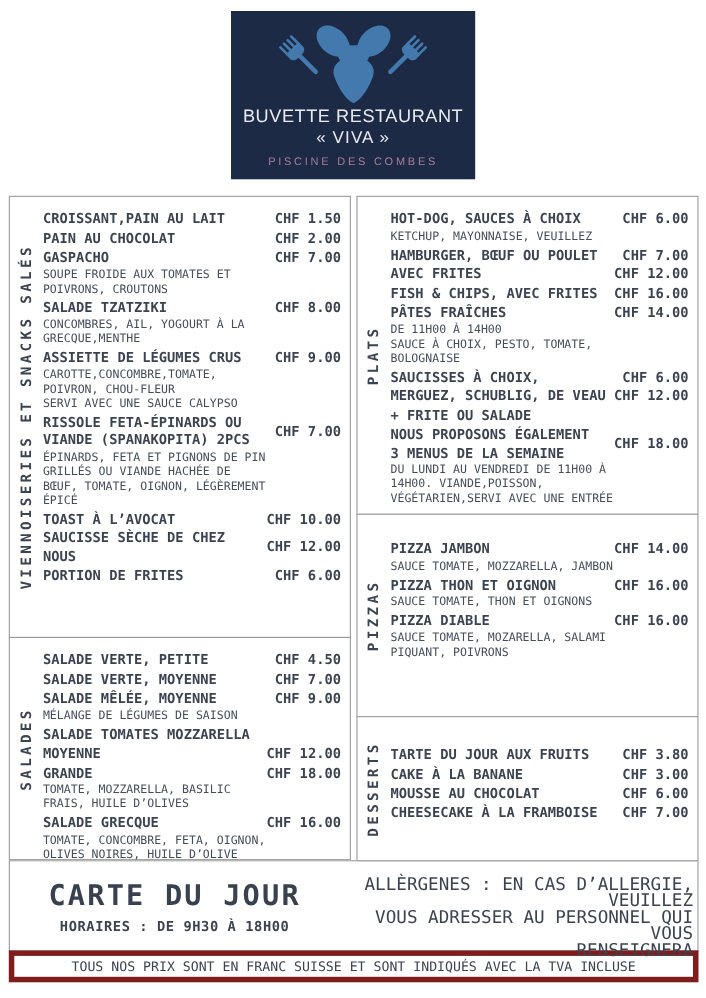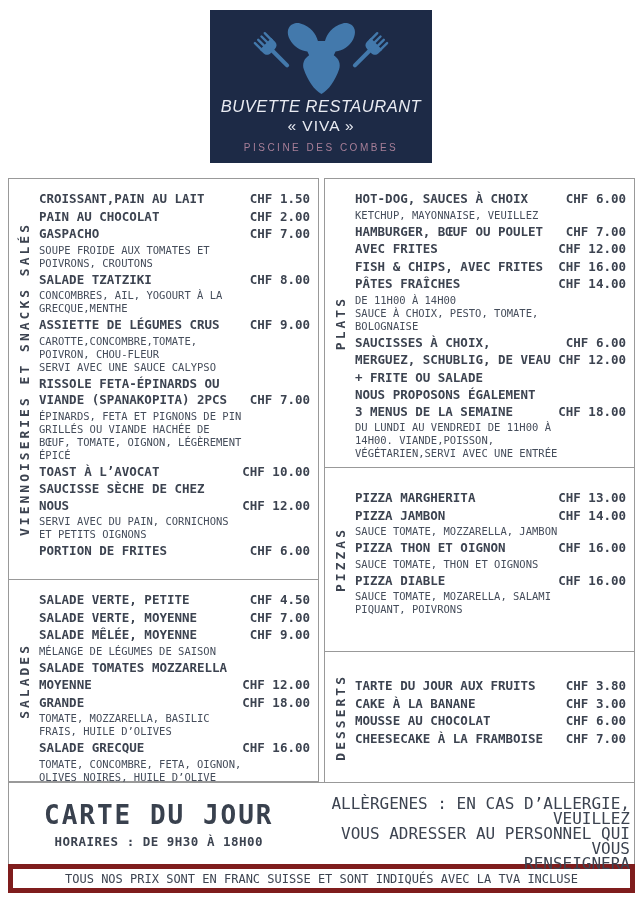--- a/index.html
+++ b/index.html
@@ -7,36 +7,36 @@
     width:642px;height:907px;background:#ffffff;overflow:hidden;
     font-family:"DejaVu Sans Mono",monospace;color:#3c4350;
   }
   
   .header{
     width:222px;height:153px;margin:10px auto 0;background:#1d2a46;
     display:flex;flex-direction:column;align-items:center;box-sizing:border-box;
   }
   .logo-svg{margin-top:8px;}
   .h-title{color:#e9ebf2;font-family:"Liberation Sans",sans-serif;font-size:16.5px;
-    letter-spacing:.5px;line-height:20px;font-weight:400;font-style:italic;}
+    letter-spacing:.5px;line-height:20px;font-weight:400;}
   .h-viva{color:#e9ebf2;font-family:"Liberation Sans",sans-serif;font-size:15.5px;
     letter-spacing:1px;line-height:19px;font-weight:400;}
   .h-sub{color:#a87f98;font-family:"Liberation Sans",sans-serif;font-size:10px;
     letter-spacing:2.5px;margin-top:7px;}
   
   .menu{margin:15px 7px 0 8px;display:flex;gap:5px;}
   .col{flex:1;display:flex;flex-direction:column;min-width:0;}
   .box{border:1px solid #999;display:flex;box-sizing:border-box;background:#fff;}
   .box + .box{margin-top:-1px;}
   .gutter{flex:0 0 30px;display:flex;align-items:center;justify-content:center;}
   .side-label{writing-mode:vertical-rl;transform:rotate(180deg);
     font-weight:bold;font-size:13px;letter-spacing:3px;white-space:nowrap;}
   .content{flex:1;padding:12px 8px 6px 0;min-width:0;}
   .entry{margin-bottom:1px;}
-  .row{display:flex;justify-content:space-between;align-items:flex-end;}
+  .row{display:flex;justify-content:space-between;align-items:center;}
   .iname{font-weight:bold;font-size:12.5px;line-height:16.5px;white-space:pre-line;}
   .iprice{font-weight:bold;font-size:12.5px;line-height:16.5px;white-space:nowrap;padding-left:4px;}
   .idesc{font-size:10.5px;line-height:13px;white-space:pre-line;color:#454d5b;margin:1px 0 2px;}
   .b-viennoiseries{height:402px;}
   .b-salades{height:203px;}
   .b-plats{height:290px;}
   .b-pizzas{height:185px;}
   .b-desserts{height:132px;}
   .b-pizzas .content{padding-top:22px;}
   .b-desserts .content{padding-top:26px;}
@@ -151,22 +151,20 @@
               <div class="iname">TOAST À L’AVOCAT</div>
               <div class="iprice">CHF 10.00</div>
             </div>
           </div>
           <div class="entry">
             <div class="row">
               <div class="iname">SAUCISSE SÈCHE DE CHEZ
 NOUS</div>
               <div class="iprice">CHF 12.00</div>
             </div>
-            <div class="idesc">SERVI AVEC DU PAIN, CORNICHONS
-ET PETITS OIGNONS</div>
           </div>
           <div class="entry">
             <div class="row">
               <div class="iname">PORTION DE FRITES</div>
               <div class="iprice">CHF 6.00</div>
             </div>
           </div>
         </div>
     </div>
     <div class="box b-salades">
@@ -291,24 +289,20 @@
 VÉGÉTARIEN,SERVI AVEC UNE ENTRÉE</div>
           </div>
         </div>
     </div>
     <div class="box b-pizzas">
       <div class="gutter">
         <div class="side-label">PIZZAS</div>
       </div>
       <div class="content">
           <div class="entry">
-            <div class="row">
-              <div class="iname">PIZZA MARGHERITA</div>
-              <div class="iprice">CHF 13.00</div>
-            </div>
           </div>
           <div class="entry">
             <div class="row">
               <div class="iname">PIZZA JAMBON</div>
               <div class="iprice">CHF 14.00</div>
             </div>
             <div class="idesc">SAUCE TOMATE, MOZZARELLA, JAMBON</div>
           </div>
           <div class="entry">
             <div class="row">

